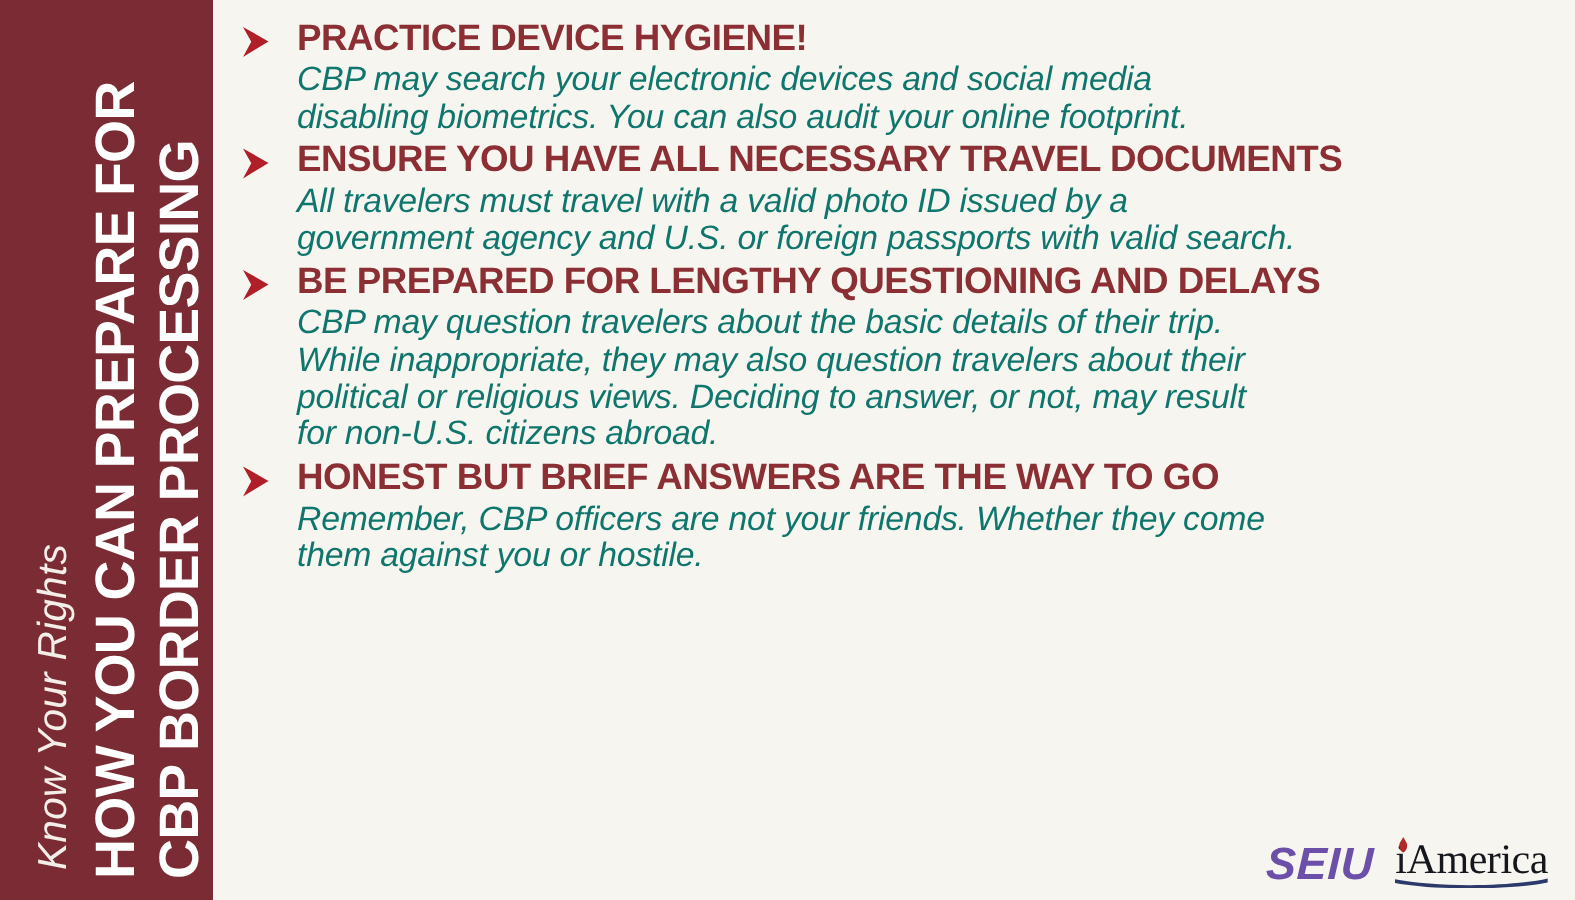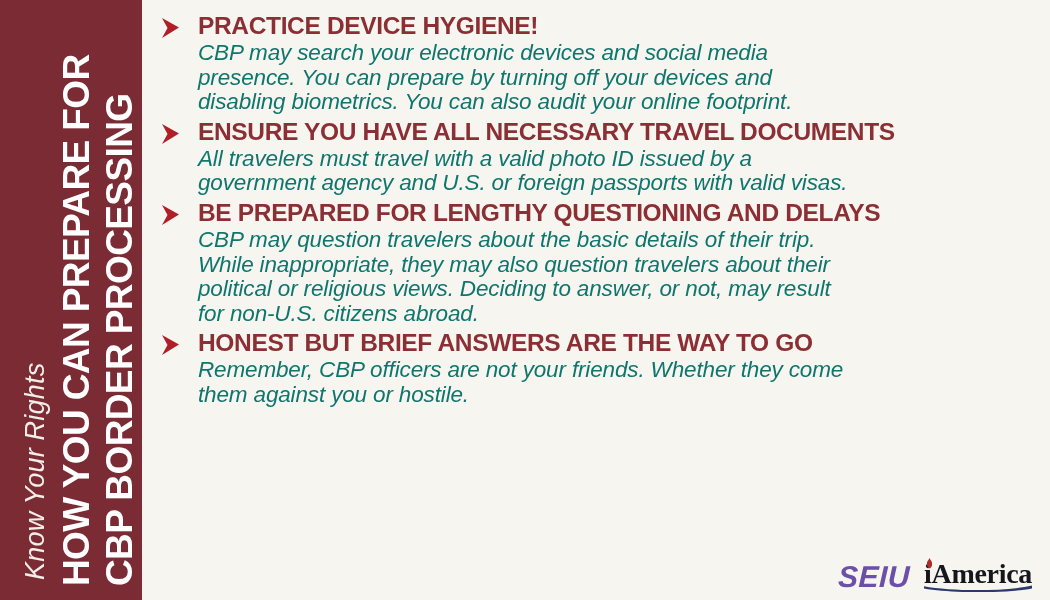--- a/index.html
+++ b/index.html
@@ -159,21 +159,21 @@
 
   #iamerica-logo {
     position: relative;
     display: inline-block;
     padding-bottom: 4px;
   }
   #iamerica-text {
     font-family: "Liberation Serif", serif;
     color: #15171C;
     font-size: 28px;
-    font-weight: 700;
+    font-weight: 400;
     line-height: 1;
     letter-spacing: -0.3px;
     position: relative;
     z-index: 2;
   }
   #iamerica-flame {
     position: absolute;
     left: 1px;
     top: -2px;
     width: 9px;
@@ -202,33 +202,32 @@
 
   <div id="content">
 
     <div class="item">
       <svg class="arrow-icon" viewBox="0 0 26 26">
         <path d="M4 3 L21 12.6 L4 23 L9.5 12.9 Z" fill="#B01F27"></path>
       </svg>
       <p class="item-heading">PRACTICE DEVICE HYGIENE!</p>
       <p class="item-body">
         <span class="ln">CBP may search your electronic devices and social media</span>
-        <span class="ln">presence. You can prepare by turning off your devices and</span>
         <span class="ln">disabling biometrics. You can also audit your online footprint.</span>
       </p>
     </div>
 
     <div class="item">
       <svg class="arrow-icon" viewBox="0 0 26 26">
         <path d="M4 3 L21 12.6 L4 23 L9.5 12.9 Z" fill="#B01F27"></path>
       </svg>
       <p class="item-heading">ENSURE YOU HAVE ALL NECESSARY TRAVEL DOCUMENTS</p>
       <p class="item-body">
         <span class="ln">All travelers must travel with a valid photo ID issued by a</span>
-        <span class="ln">government agency and U.S. or foreign passports with valid visas.</span>
+        <span class="ln">government agency and U.S. or foreign passports with valid search.</span>
       </p>
     </div>
 
     <div class="item">
       <svg class="arrow-icon" viewBox="0 0 26 26">
         <path d="M4 3 L21 12.6 L4 23 L9.5 12.9 Z" fill="#B01F27"></path>
       </svg>
       <p class="item-heading">BE PREPARED FOR LENGTHY QUESTIONING AND DELAYS</p>
       <p class="item-body">
         <span class="ln">CBP may question travelers about the basic details of their trip.</span>

